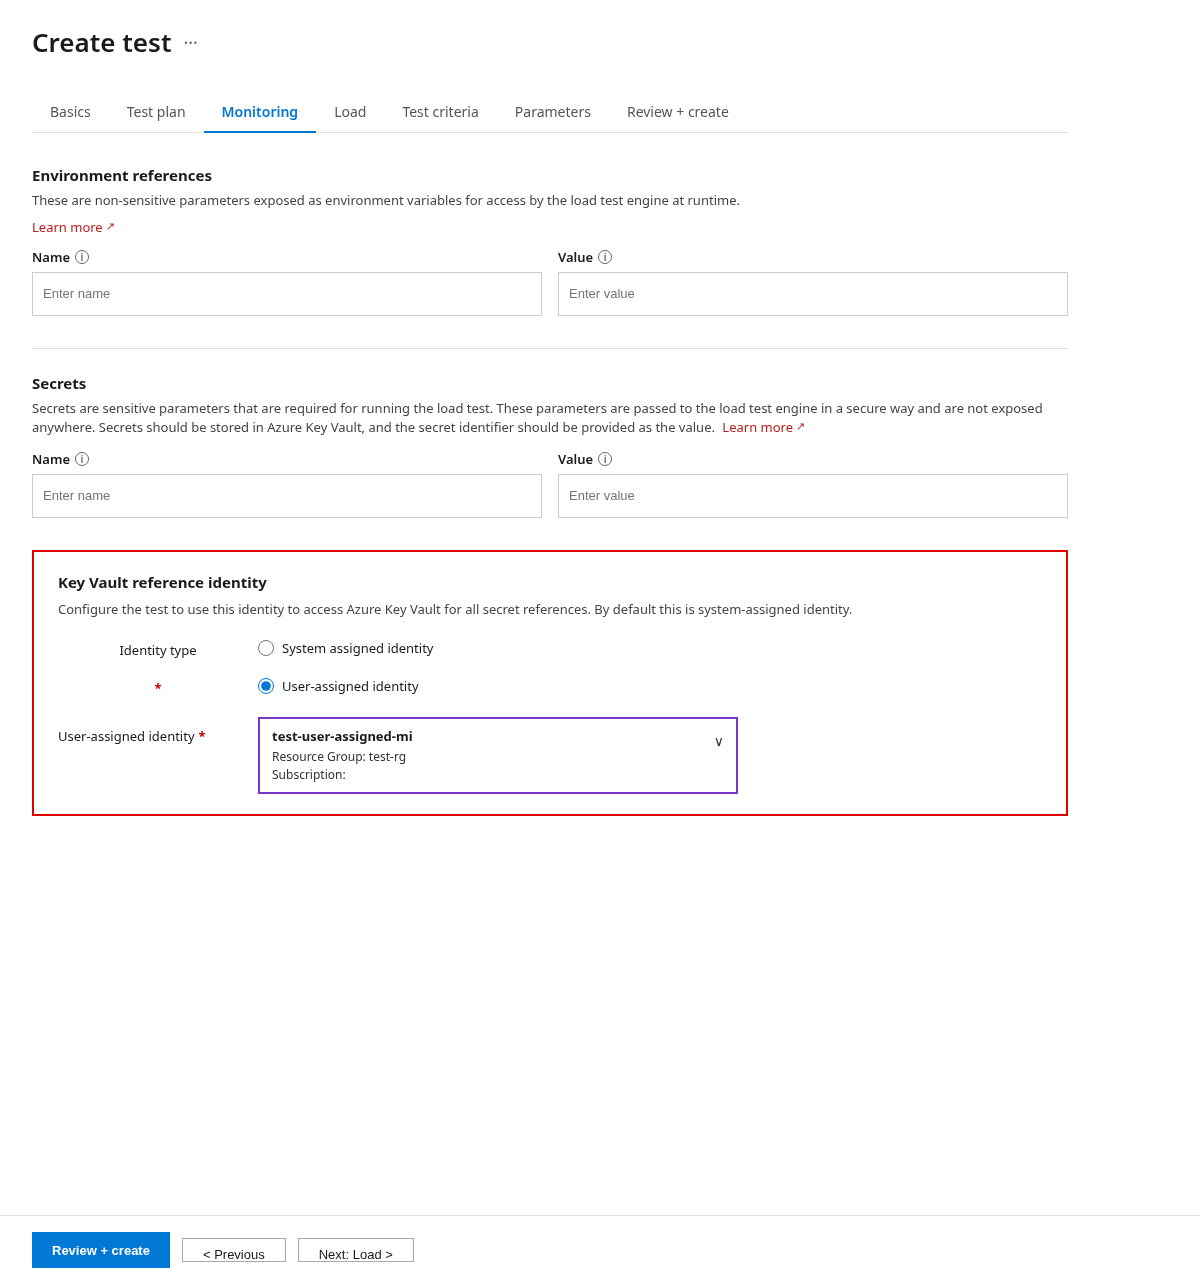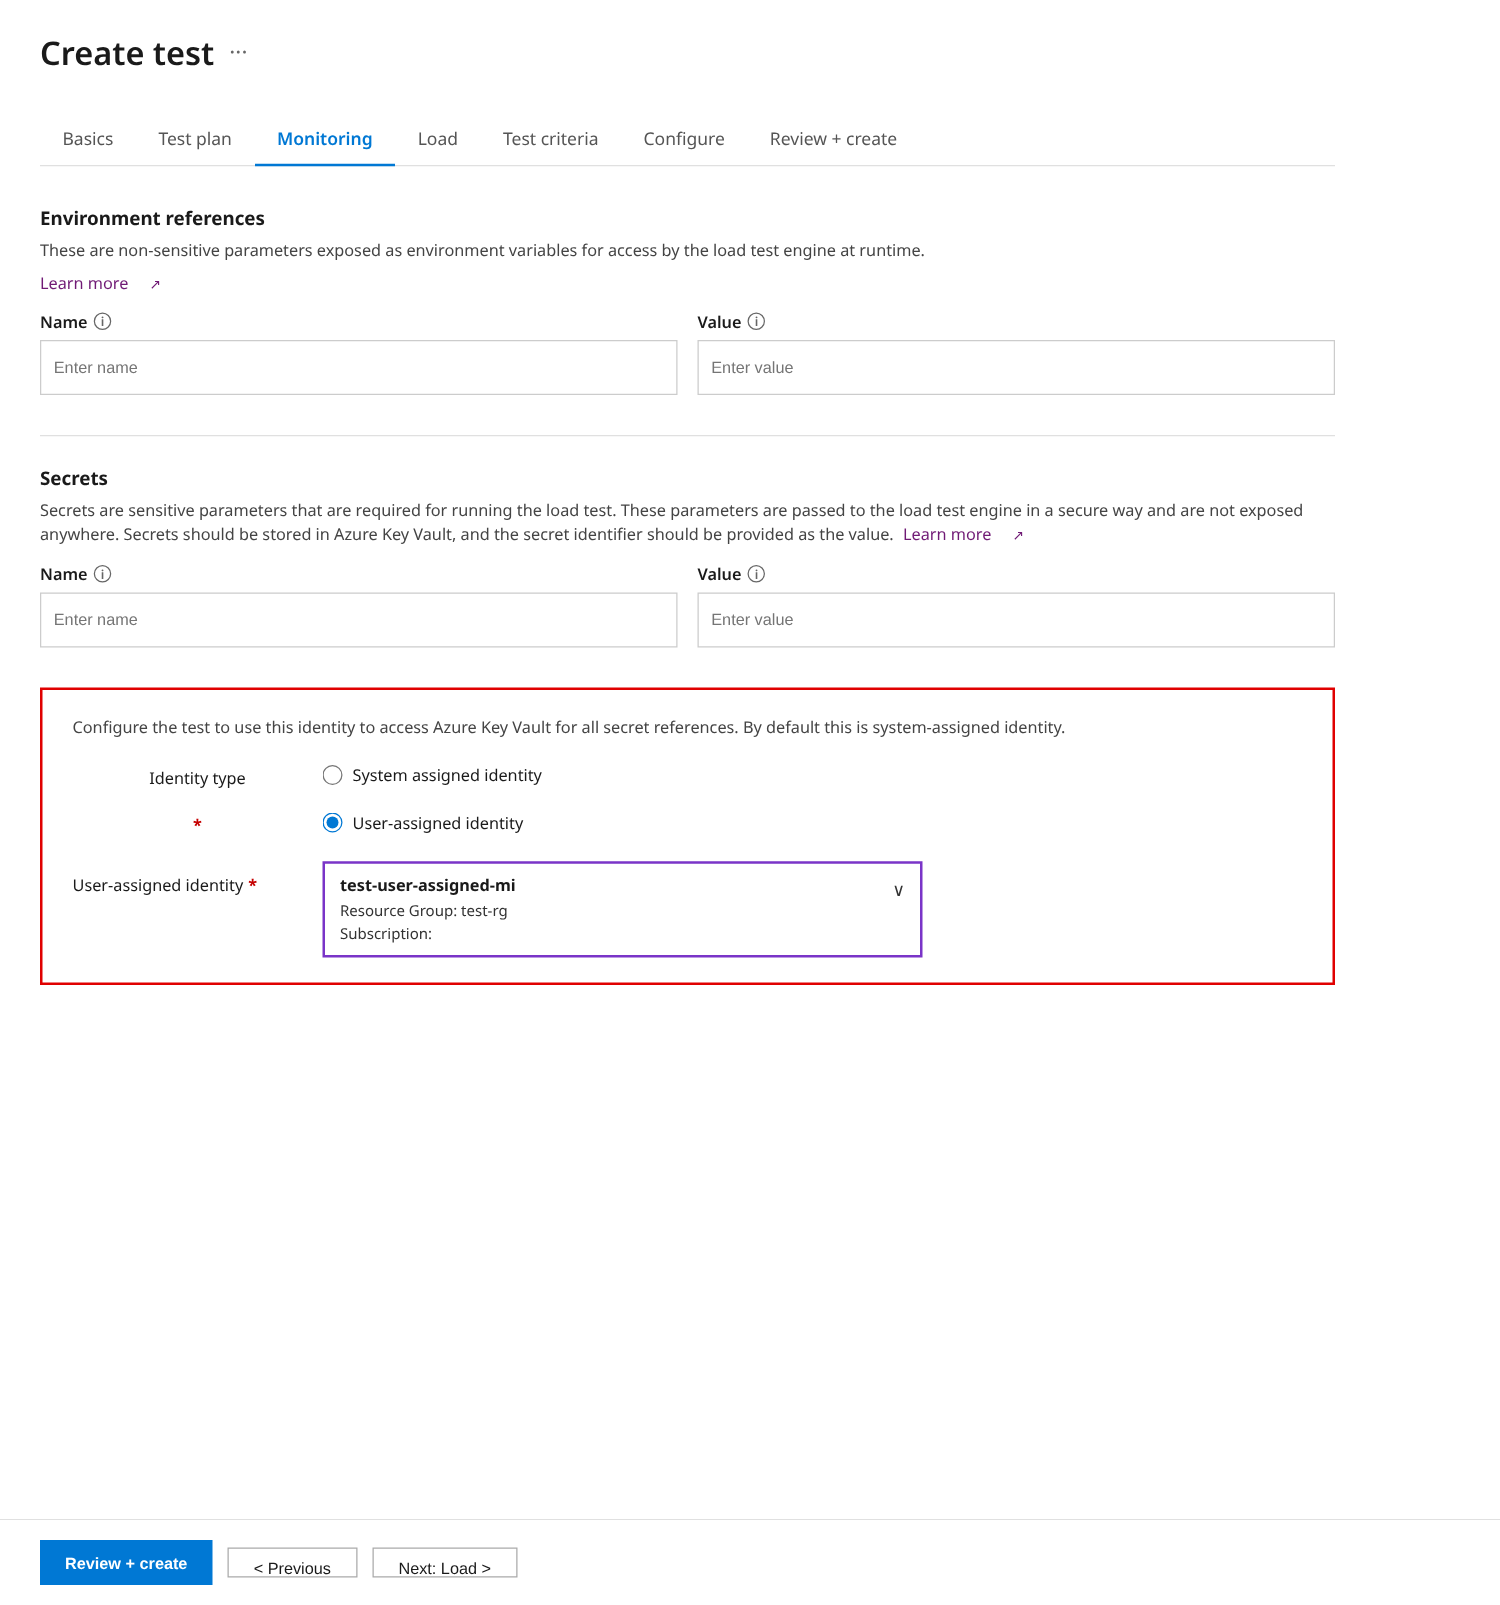--- a/index.html
+++ b/index.html
@@ -58,26 +58,26 @@
       font-weight: 700;
       margin-bottom: 6px;
     }
     .section-desc {
       font-size: 13px;
       color: #444;
       margin-bottom: 6px;
       line-height: 1.5;
     }
     .learn-more {
-      color: #701a75;
+      color: #b91c1c;
       text-decoration: none;
       font-size: 13px;
       display: inline-flex;
-      align-items: flex-end;
-      gap: 17px;
+      align-items: flex-start;
+      gap: 3px;
     }
     .external-icon {
       font-size: 11px;
     }
     
     .form-row {
       display: grid;
       grid-template-columns: 1fr 1fr;
       gap: 16px;
       margin-top: 12px;
@@ -258,21 +258,21 @@
       <h1>Create test</h1>
       <span class="ellipsis">···</span>
     </div>
 
     <div class="tabs">
       <div class="tab">Basics</div>
       <div class="tab">Test plan</div>
       <div class="tab active">Monitoring</div>
       <div class="tab">Load</div>
       <div class="tab">Test criteria</div>
-      <div class="tab">Configure</div>
+      <div class="tab">Parameters</div>
       <div class="tab">Review + create</div>
     </div>
 
     <div class="section">
       <div class="section-title">Environment references</div>
       <div class="section-desc">These are non-sensitive parameters exposed as environment variables for access by the load test engine at runtime.</div>
       <a class="learn-more">
         <span>Learn more</span>
         <span class="external-icon">↗</span>
       </a>
@@ -317,20 +317,21 @@
           <label>
             <span>Value</span>
             <span class="info-icon">i</span>
           </label>
           <input class="form-input" type="text" placeholder="Enter value" style="">
         </div>
       </div>
     </div>
 
     <div class="keyvault-box">
+      <div class="keyvault-title">Key Vault reference identity</div>
       <div class="keyvault-desc">Configure the test to use this identity to access Azure Key Vault for all secret references. By default this is system-assigned identity.</div>
 
       <div class="identity-row">
         <div class="identity-label">
           <span>Identity type</span>
           <span class="required-star">*</span>
         </div>
         <div class="radio-group">
           <label class="radio-option">
             <input class="radio-input" type="radio" name="identity-type" style="">

